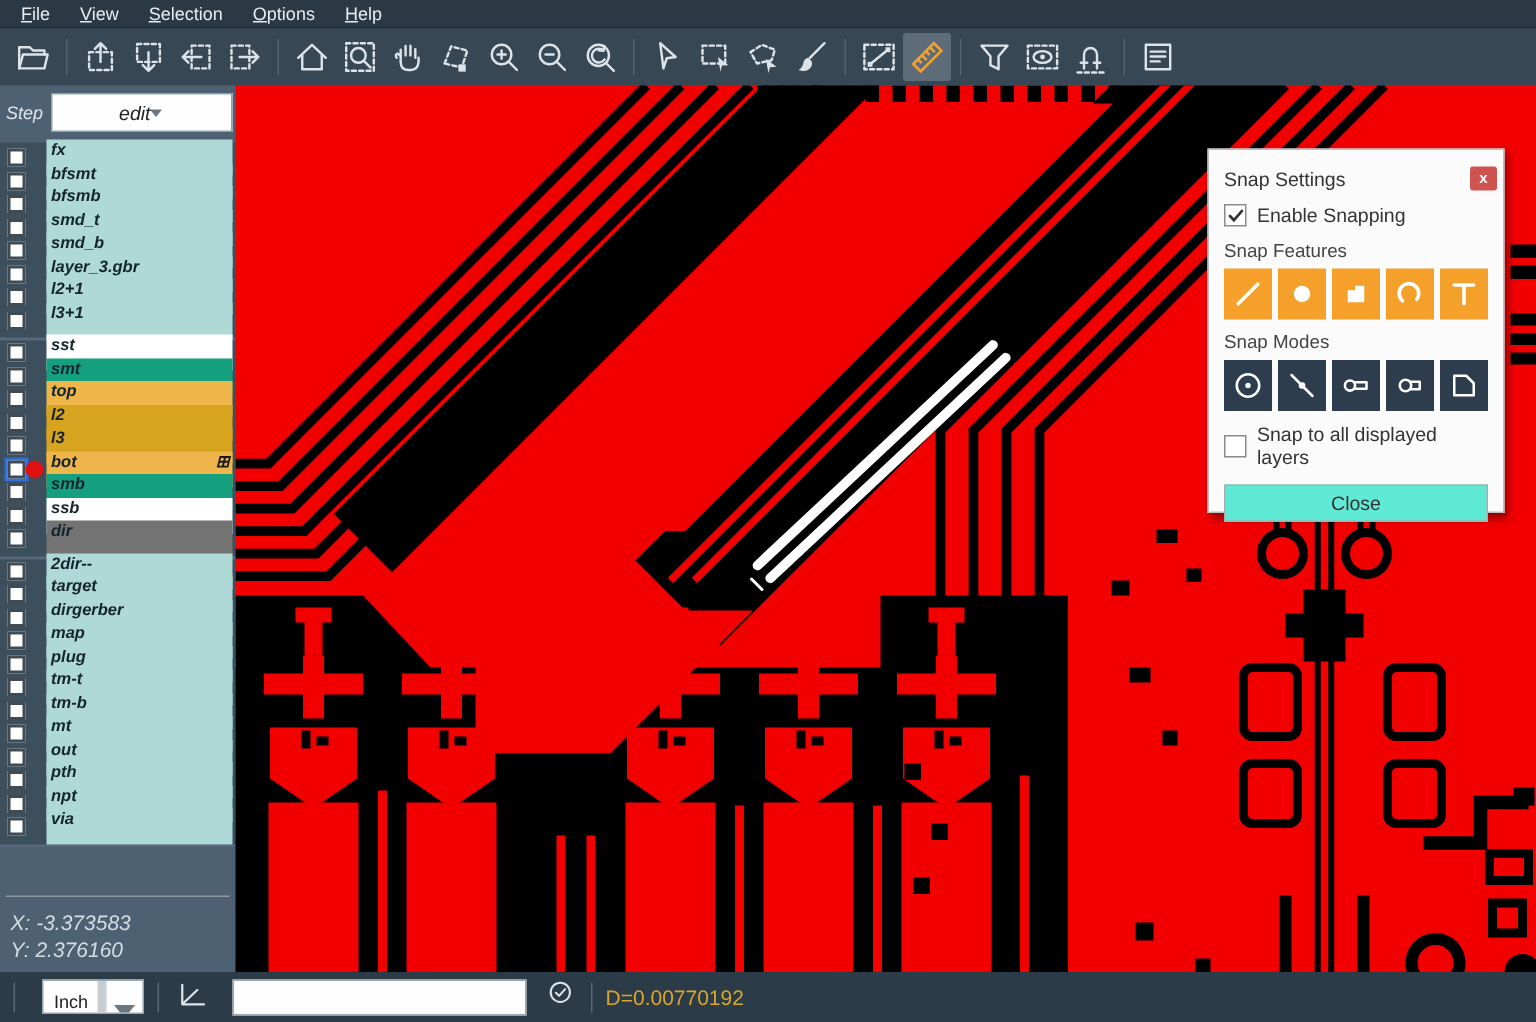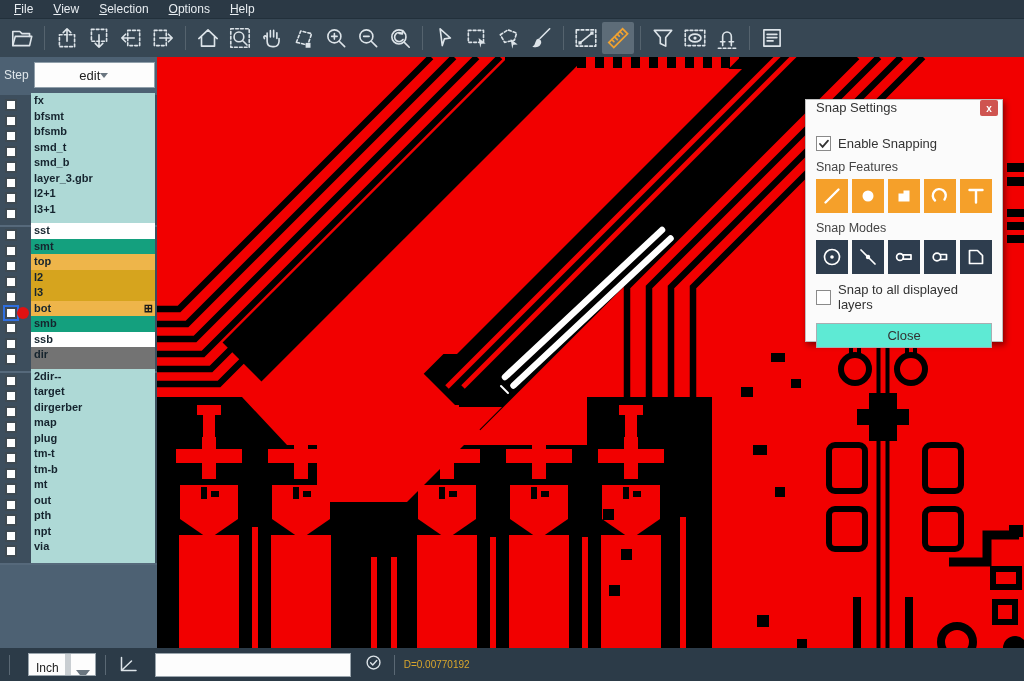--- a/index.html
+++ b/index.html
@@ -18,21 +18,21 @@
              display:flex; align-items:center; padding-left:6px; }
   .tbtn { width:32px; height:32px; display:flex; align-items:center; justify-content:center; border-radius:2px; }
   .tbtn.active { background:#5d6c78; }
   .tsep { width:1px; height:24px; background:#55636e; margin:0 6px; }
   .ic { stroke:#dde4e9; fill:none; stroke-width:1.5; stroke-linecap:round; stroke-linejoin:round; }
   .ic .dash { stroke-dasharray:2.5 2; }
   .ic .fil { fill:#dde4e9; stroke:none; }
   .ic-ruler { stroke:#f0a231; fill:none; stroke-width:1.6; stroke-linecap:round; }
 
   
-  .sidebar { position:absolute; left:0; top:57px; width:157px; height:591px; background:#4d6173; }
+  .sidebar { position:absolute; left:0; top:57px; width:157px; height:591px; background:#4d6173;font-style:italic; }
   .steprow { position:absolute; left:0; top:4px; width:157px; height:28px; display:flex; align-items:center; }
   .steplabel { color:#dfe6ea; font-size:12px; padding:0 5px 0 4px; }
   .stepselect { flex:1; height:26px; background:#fdfdfd; border:1px solid #91a0ab; margin-right:2px;
                 display:flex; align-items:center; justify-content:center; padding-left:6px; }
   .stepselect span { font-size:13px; color:#222; }
   .chev { width:0; height:0; border-left:4px solid transparent; border-right:4px solid transparent; border-top:5px solid #6a7680; margin-right:7px; }
   .layerlist { position:absolute; left:0; top:38px; width:157px; background:#3d4e5d; padding-top:2px; }
   .lgroup { padding:1px 0 3px 0; border-bottom:2px solid #56697b; }
   .lrow { display:flex; align-items:center; height:14.5px; margin-bottom:1px; position:relative; }
   .cb { width:12px; height:12px; background:#fff; border:2px solid #3f4a52; margin-left:5px; flex:none; }
@@ -47,21 +47,21 @@
   .coords .line { border-top:1px solid #8b9aa5; margin:0 4px 8px 4px; }
   .coords div.v { color:#d5dde3; font-size:14px; padding:1px 0 1px 7px; }
 
   
   .canvas { position:absolute; left:157px; top:57px; width:867px; height:591px; }
   .canvas svg { display:block; }
 
   
   .dialog { position:absolute; left:805px; top:99px; width:198px; height:243px; background:#fbfbfb;
             border:1px solid #bfbfbf; box-shadow:2px 3px 6px rgba(0,0,0,.45); }
-  .dlg-title { height:27px; display:flex; align-items:flex-start; justify-content:space-between; padding:0 4px 0 10px; }
+  .dlg-title { height:27px; display:flex; align-items:flex-end; justify-content:space-between; padding:0 4px 0 10px; }
   .dlg-title .t { font-size:13px; color:#333; }
   .dlg-close { width:18px; height:16px; background:#cf5450; color:#fff; font-size:10px; font-weight:bold;
                display:flex; align-items:center; justify-content:center; border-radius:2px; }
   .dlg-body { padding:4px 10px 0 10px; }
   .chkrow { display:flex; align-items:center; margin:5px 0 9px 0; }
   .chkbox { width:15px; height:15px; background:#fff; border:1px solid #8a8a8a; margin-right:7px; flex:none;
             display:flex; align-items:center; justify-content:center; }
   .chkrow .lbl { font-size:13px; color:#333; }
   .seclbl { font-size:12.5px; color:#444; margin:2px 0 5px 0; }
   .btnrow { display:flex; gap:4.5px; margin-bottom:8px; }
@@ -78,21 +78,21 @@
   .statusbar { position:absolute; left:0; top:648px; width:1024px; height:33px; background:#2c3b48;
                display:flex; align-items:center; }
   .ssep { width:1px; height:20px; background:#5a6874; margin:0 9px; }
   .unitbox { height:23px; background:#fdfdfd; border:1px solid #9aa5ad; display:flex; align-items:flex-end; padding-left:7px; margin-left:9px; }
   .unitbox span { font-size:12px; color:#222; padding-right:6px; }
   .unitbox .cdiv { width:1px; height:21px; background:#c9ced2; }
   .unitbox .chev { margin:0 5px; }
   .angleico { margin:0 2px; }
   .sinput { width:196px; height:24px; background:#fdfdfd; border:1px solid #9aa5ad; margin-left:12px; font-size:12px; padding:0 5px; }
   .checkico { margin-left:12px; }
-  .dval { color:#d9a62c; font-size:10px; }
+  .dval { color:#d9a62c; font-size:14px; }
 </style>
 </head>
 <body>
 
 <div class="window">
 
   <div class="menubar">
     <span class="menu-item">File</span>
     <span class="menu-item">View</span>
     <span class="menu-item">Selection</span>
@@ -374,20 +374,25 @@
             <span class="cb"></span>
             <span class="lname r-cyan">npt</span>
           </div>
         <div class="lrow">
             <span class="cb"></span>
             <span class="lname r-cyan">via</span>
           </div>
       </div>
     </div>
 
+    <div class="coords">
+      <div class="line"></div>
+      <div class="v">X: -3.373583</div>
+      <div class="v">Y: 2.376160</div>
+    </div>
   </div>
 
   <div class="canvas">
     <svg width="867" height="591" viewBox="0 0 867 591">
       <rect x="0" y="0" width="867" height="591" fill="#f20000"></rect>
 
       <g fill="#000">
         <rect x="348" y="0" width="9" height="11"></rect>
           <rect x="366" y="0" width="9" height="11"></rect>
           <rect x="384" y="0" width="9" height="11"></rect>

